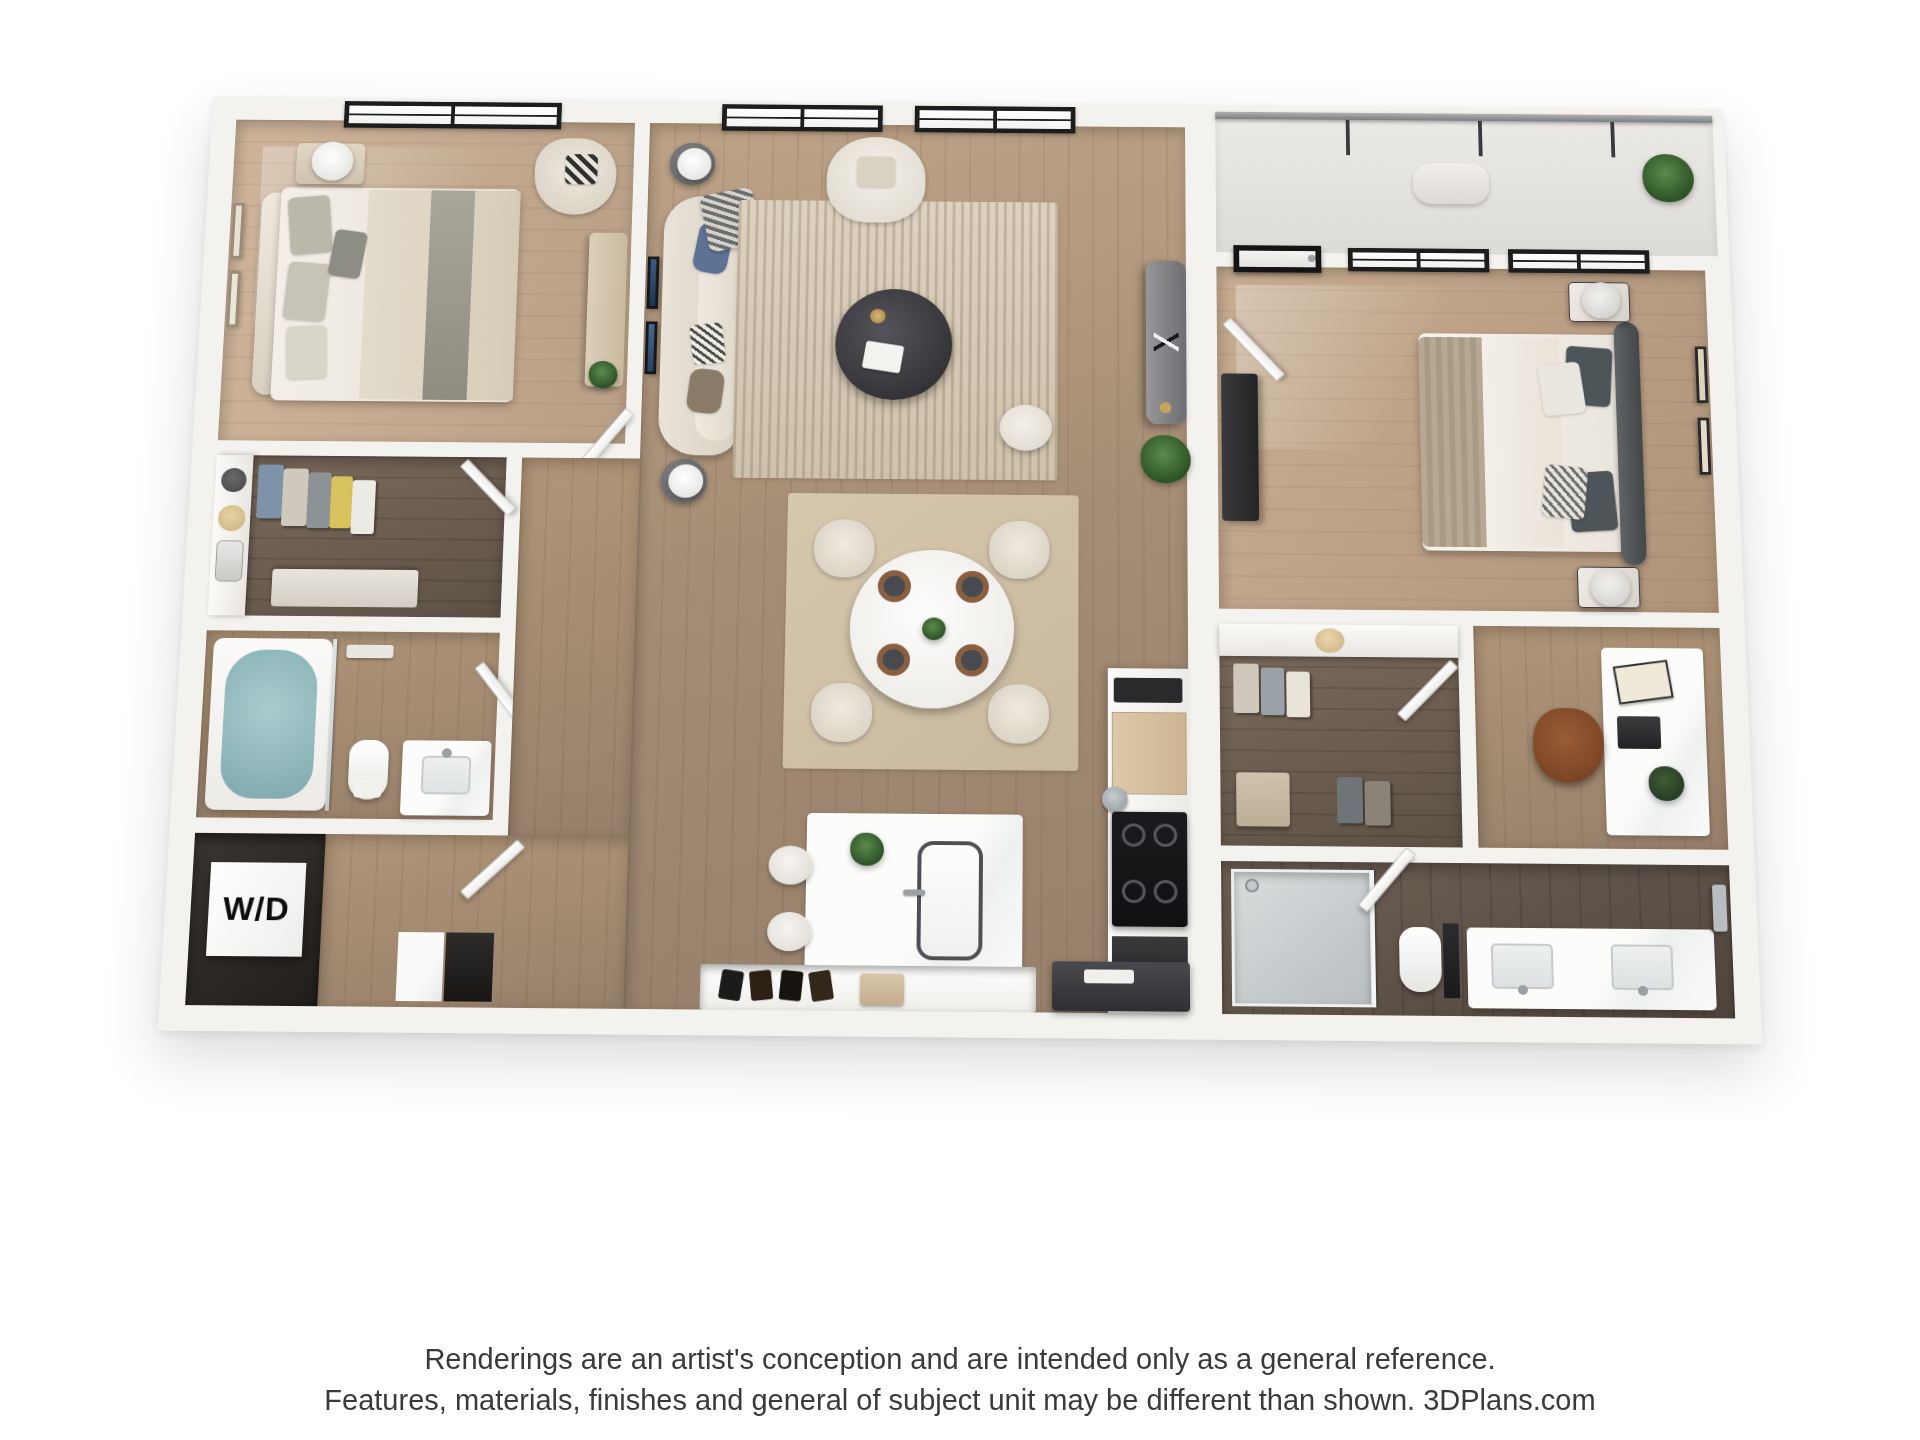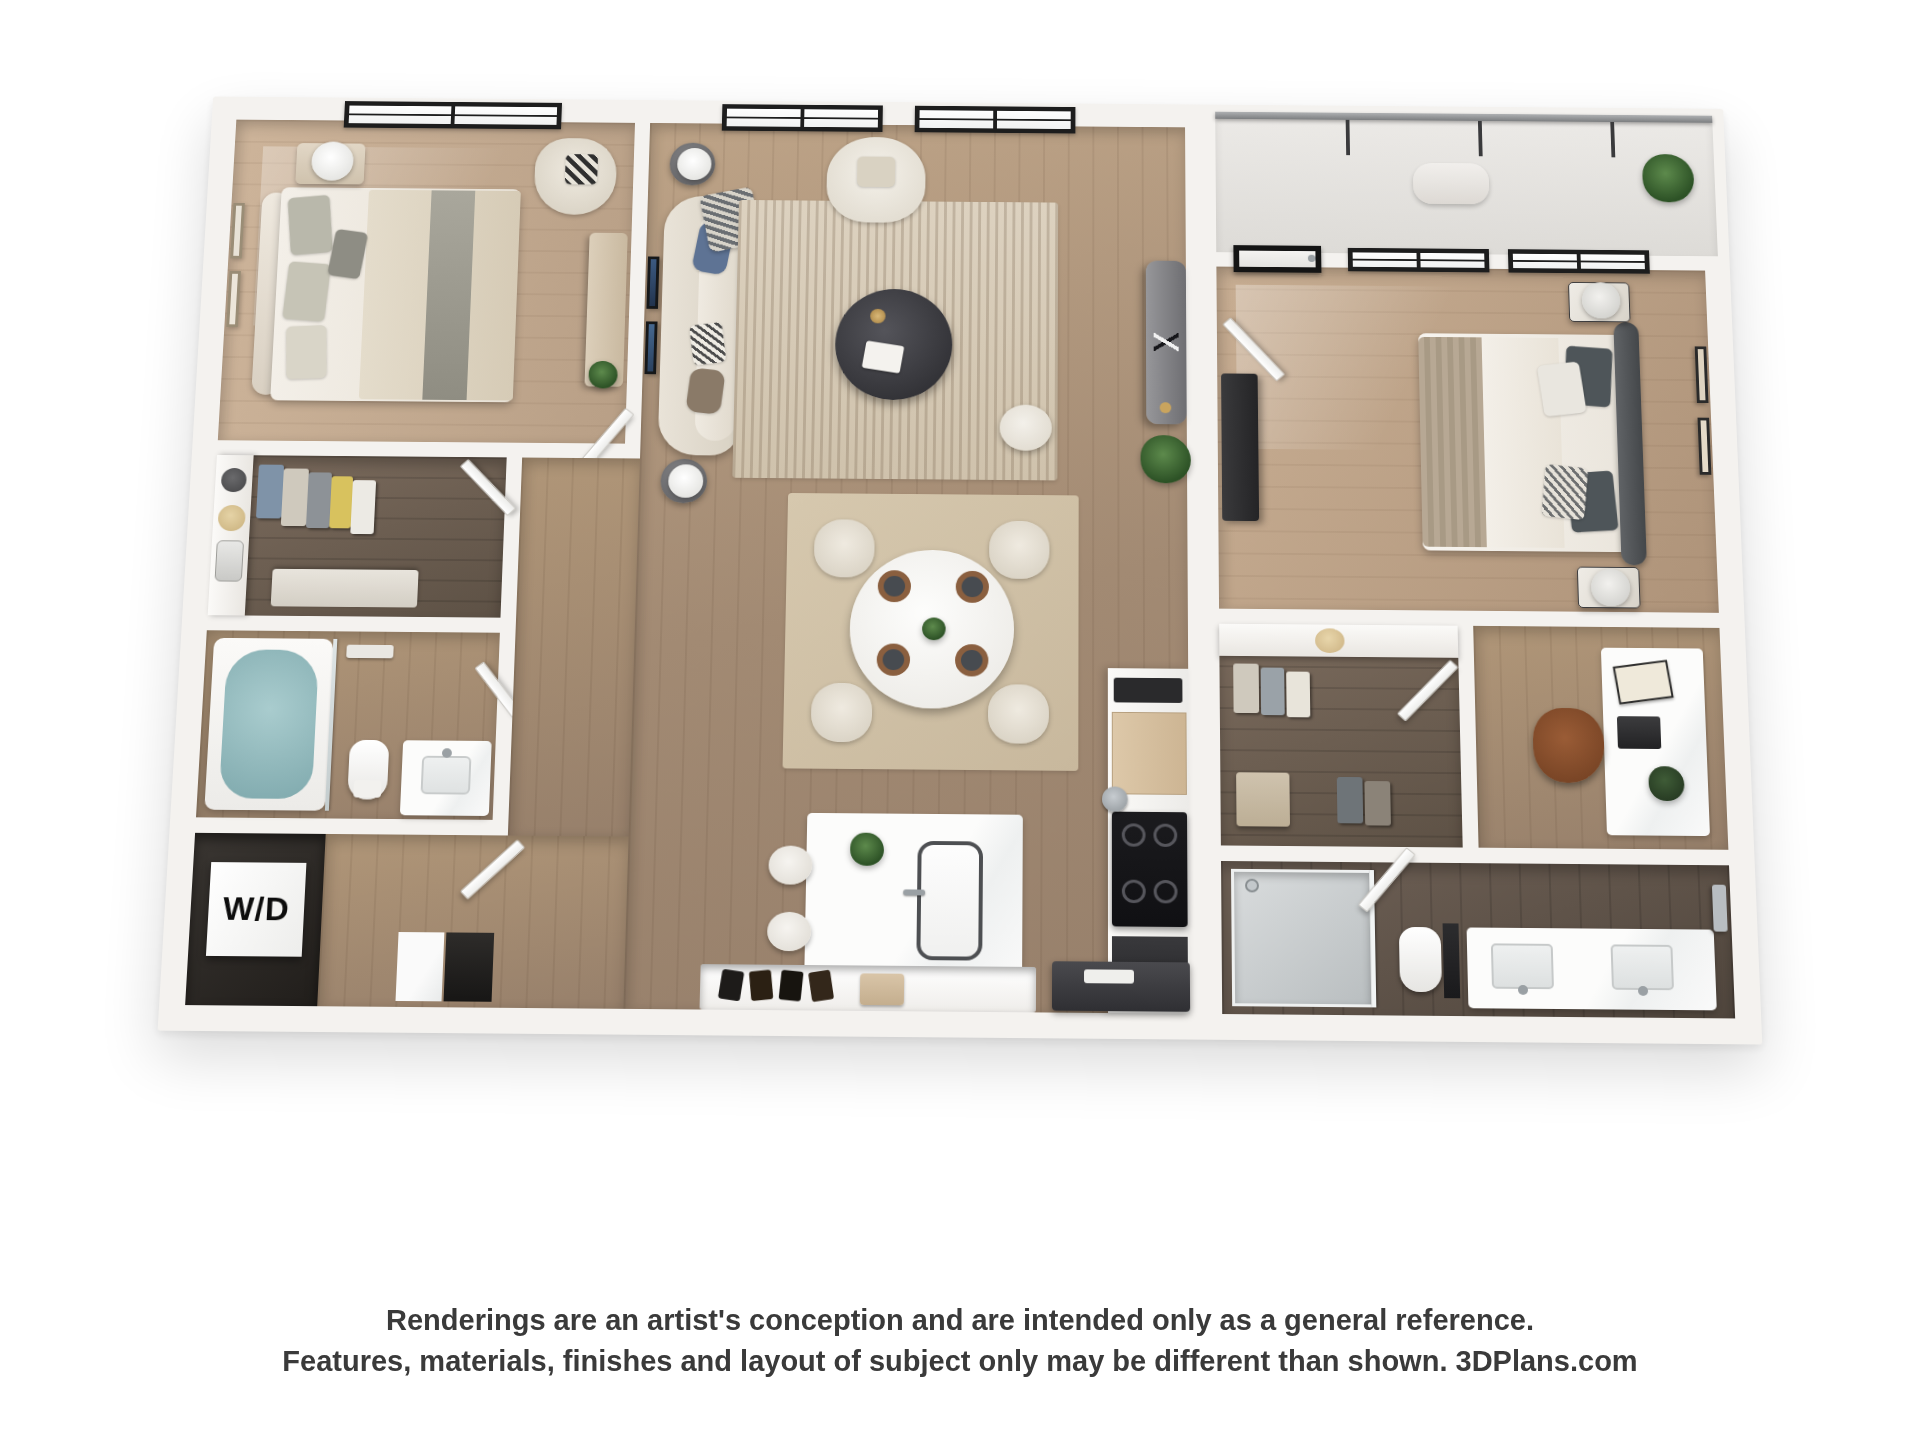--- a/index.html
+++ b/index.html
@@ -245,17 +245,17 @@
       <div class="f" style="left:1332px;top:900px;width:62px;height:46px;border-radius:5px;background:linear-gradient(#eef0f0,#dde0e0);border:2px solid #c6c9c9;"></div>
       <div class="f" style="left:1452px;top:900px;width:62px;height:46px;border-radius:5px;background:linear-gradient(#eef0f0,#dde0e0);border:2px solid #c6c9c9;"></div>
       <div class="f" style="left:1358px;top:942px;width:10px;height:10px;border-radius:50%;background:#9aa0a4;"></div>
       <div class="f" style="left:1478px;top:942px;width:10px;height:10px;border-radius:50%;background:#9aa0a4;"></div>
       <div class="f" style="left:1556px;top:838px;width:14px;height:48px;background:#b8bdc1;border-radius:3px;box-shadow:-2px 2px 4px rgba(0,0,0,.35);"></div>
       <div class="f door" style="left:1248px;top:806px;width:12px;height:78px;transform:rotate(40deg);transform-origin:50% 0%;"></div>
 
     </div>
   </div>
 
-  <div class="disclaimer" style="top:1300px;font-weight:bold;">
+  <div class="disclaimer" style="top:1339px;">
     <div>Renderings are an artist's conception and are intended only as a general reference.</div>
-    <div>Features, materials, finishes and layout of subject only may be different than shown. 3DPlans.com</div>
+    <div>Features, materials, finishes and general of subject unit may be different than shown. 3DPlans.com</div>
   </div>
 </div>
 
 </body></html>

